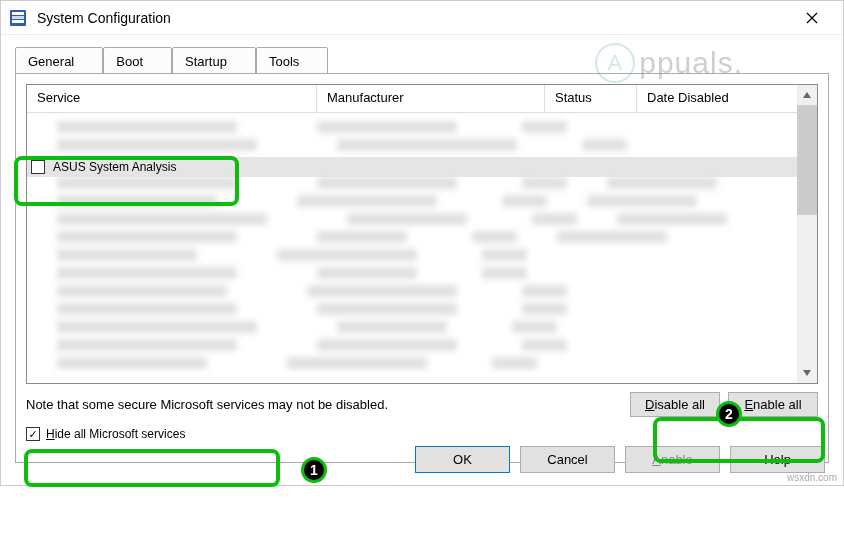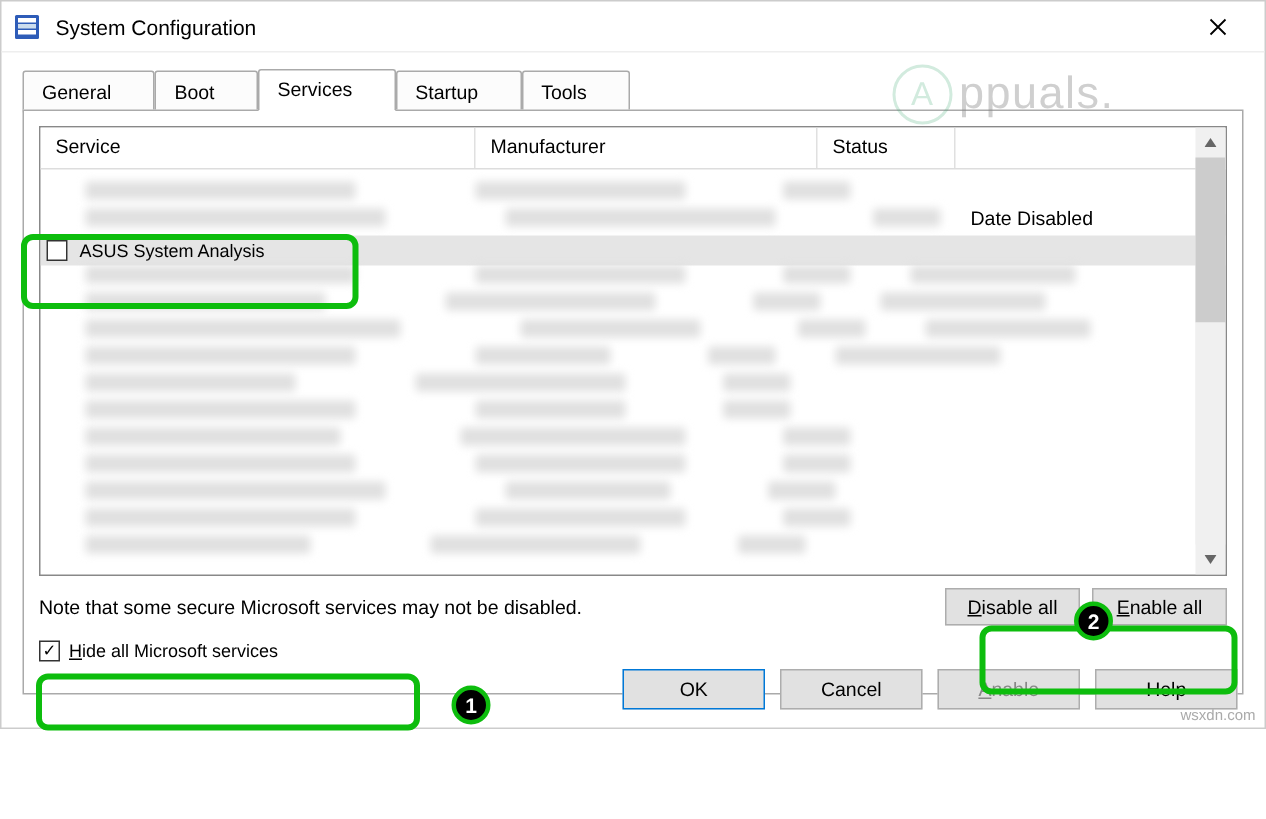--- a/index.html
+++ b/index.html
@@ -22,21 +22,21 @@
     .tab { padding: 5px 28px 6px 12px; border: 1px solid #aaa; border-bottom: none; background: #fff; font-size: 13px; cursor: pointer; margin-right: 0; border-radius: 2px 2px 0 0; position: relative; }
     .tab:not(.active) { border-bottom: 1px solid #aaa; background: #fcfcfc; padding-top: 6px; padding-bottom: 5px; top: 1px; }
     .tab.active { background: #fff; z-index: 2; border-bottom: 1px solid #fff; top: 0; }
     .tab-panel { border: 1px solid #aaa; height: 390px; padding: 10px; position: relative; background: #fff; }
     .table-container { border: 1px solid #888; height: 300px; position: relative; overflow: hidden; }
     .table-header { display: flex; background: #fff; border-bottom: 1px solid #ddd; height: 28px; }
     .col { padding: 5px 10px; border-right: 1px solid #e0e0e0; font-size: 13px; }
     .col-service { width: 290px; }
     .col-manufacturer { width: 228px; }
     .col-status { width: 92px; }
-    .col-date { flex: 1; margin-top: 48px; }
+    .col-date { flex: 1; }
     .scrollbar { width: 20px; position: absolute; right: 0; top: 0; bottom: 0; background: #f0f0f0; display: flex; flex-direction: column; }
     .scroll-btn { height: 20px; display: flex; align-items: center; justify-content: center; font-size: 10px; color: #666; cursor: pointer; }
     .scroll-thumb { background: #ccc; width: 100%; height: 110px; cursor: pointer; }
     .scroll-track { flex: 1; background: #f0f0f0; }
     .table-body { position: relative; padding-top: 8px; }
     .blur-row { display: flex; margin-bottom: 6px; }
     .blur-cell { height: 12px; background: #e0e0e0; filter: blur(3px); border-radius: 2px; }
     .bc-service { width: 180px; margin-left: 30px; }
     .bc-manu { width: 140px; margin-left: 80px; }
     .bc-status { width: 45px; margin-left: 65px; }
@@ -83,21 +83,20 @@
       <svg width="12" height="12" viewBox="0 0 12 12">
           <path d="M1 1 L11 11 M11 1 L1 11" stroke="currentColor" stroke-width="1.2"></path>
         </svg>
     </div>
   </div>
 
   <div class="content">
     <div class="tabs">
       <div class="tab">General</div>
       <div class="tab">Boot</div>
-      <div class="tab active">Services</div>
       <div class="tab">Startup</div>
       <div class="tab">Tools</div>
     </div>
 
     <div class="tab-panel">
       <div class="table-container">
         <div class="table-header">
           <div class="col col-service">Service</div>
           <div class="col col-manufacturer">Manufacturer</div>
           <div class="col col-status">Status</div>

